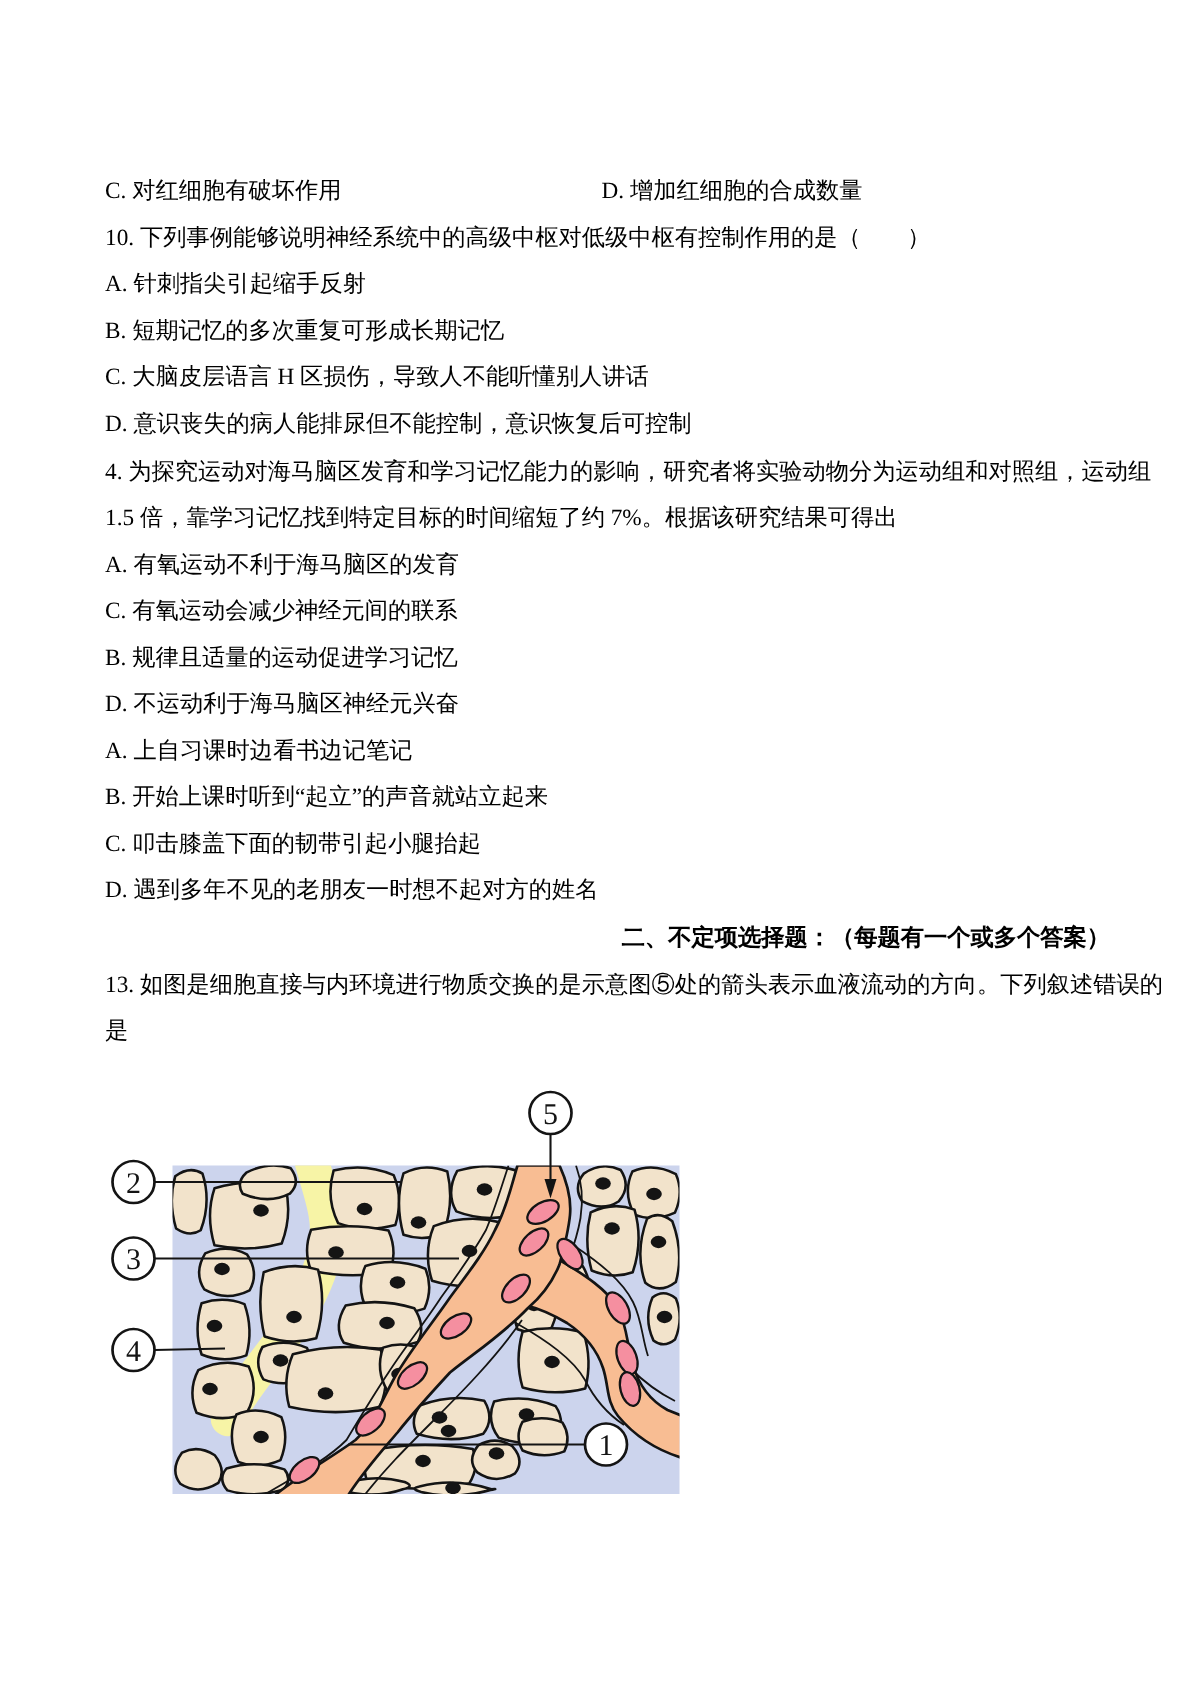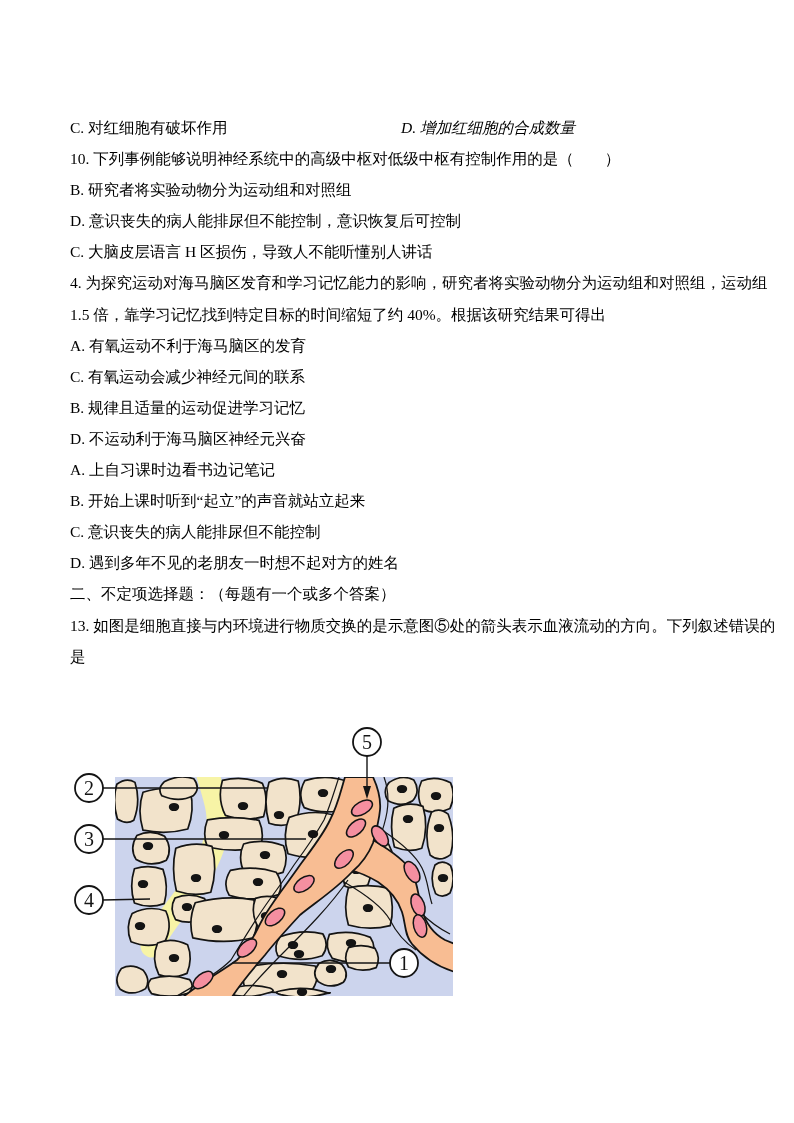--- a/index.html
+++ b/index.html
@@ -1,42 +1,43 @@
 <!DOCTYPE html>
 <html><head>
 <meta charset="utf-8">
 <style>
   html,body{margin:0;padding:0;background:#ffffff;}
   body{width:794px;height:1123px;position:relative;overflow:hidden;
        font-family:"Liberation Serif","DejaVu Serif",serif;color:#000;}
   .doc{position:absolute;left:70px;top:69px;width:670px;margin-top:43px;}
   .line{height:31.1px;line-height:31.1px;font-size:15.5px;white-space:nowrap;position:relative;}
-  .line .col-right{position:absolute;left:331px;top:0;font-style:italic;}
-  .line.bold{font-weight:normal;}
+  .line .col-right{position:absolute;left:331px;top:0;}
+  .line.bold{font-weight:bold;text-align:right;}
   .figure{position:absolute;left:60px;top:720px;width:440px;height:300px;}
   svg text.lbl{font-family:"Liberation Serif","DejaVu Serif",serif;font-size:20px;}
 </style>
 </head>
 <body>
 
 <div class="doc" id="doc">
     <div class="line"><span>C. 对红细胞有破坏作用</span><span class="col-right">D. 增加红细胞的合成数量</span></div>
     <div class="line">10. 下列事例能够说明神经系统中的高级中枢对低级中枢有控制作用的是（　　）</div>
-    <div class="line">B. 研究者将实验动物分为运动组和对照组</div>
+    <div class="line">A. 针刺指尖引起缩手反射</div>
+    <div class="line">B. 短期记忆的多次重复可形成长期记忆</div>
+    <div class="line">C. 大脑皮层语言 H 区损伤，导致人不能听懂别人讲话</div>
     <div class="line">D. 意识丧失的病人能排尿但不能控制，意识恢复后可控制</div>
-    <div class="line">C. 大脑皮层语言 H 区损伤，导致人不能听懂别人讲话</div>
     <div class="line">4. 为探究运动对海马脑区发育和学习记忆能力的影响，研究者将实验动物分为运动组和对照组，运动组</div>
-    <div class="line">1.5 倍，靠学习记忆找到特定目标的时间缩短了约 40%。根据该研究结果可得出</div>
+    <div class="line">1.5 倍，靠学习记忆找到特定目标的时间缩短了约 7%。根据该研究结果可得出</div>
     <div class="line">A. 有氧运动不利于海马脑区的发育</div>
     <div class="line">C. 有氧运动会减少神经元间的联系</div>
     <div class="line">B. 规律且适量的运动促进学习记忆</div>
     <div class="line">D. 不运动利于海马脑区神经元兴奋</div>
     <div class="line">A. 上自习课时边看书边记笔记</div>
     <div class="line">B. 开始上课时听到“起立”的声音就站立起来</div>
-    <div class="line">C. 意识丧失的病人能排尿但不能控制</div>
+    <div class="line">C. 叩击膝盖下面的韧带引起小腿抬起</div>
     <div class="line">D. 遇到多年不见的老朋友一时想不起对方的姓名</div>
     <div class="line bold">二、不定项选择题：（每题有一个或多个答案）</div>
     <div class="line">13. 如图是细胞直接与内环境进行物质交换的是示意图⑤处的箭头表示血液流动的方向。下列叙述错误的</div>
     <div class="line">是</div>
   </div>
 
 <div class="figure">
   <svg id="fig" width="440" height="300" viewBox="0 0 440 300">
     <defs>
       <clipPath id="bgclip">

